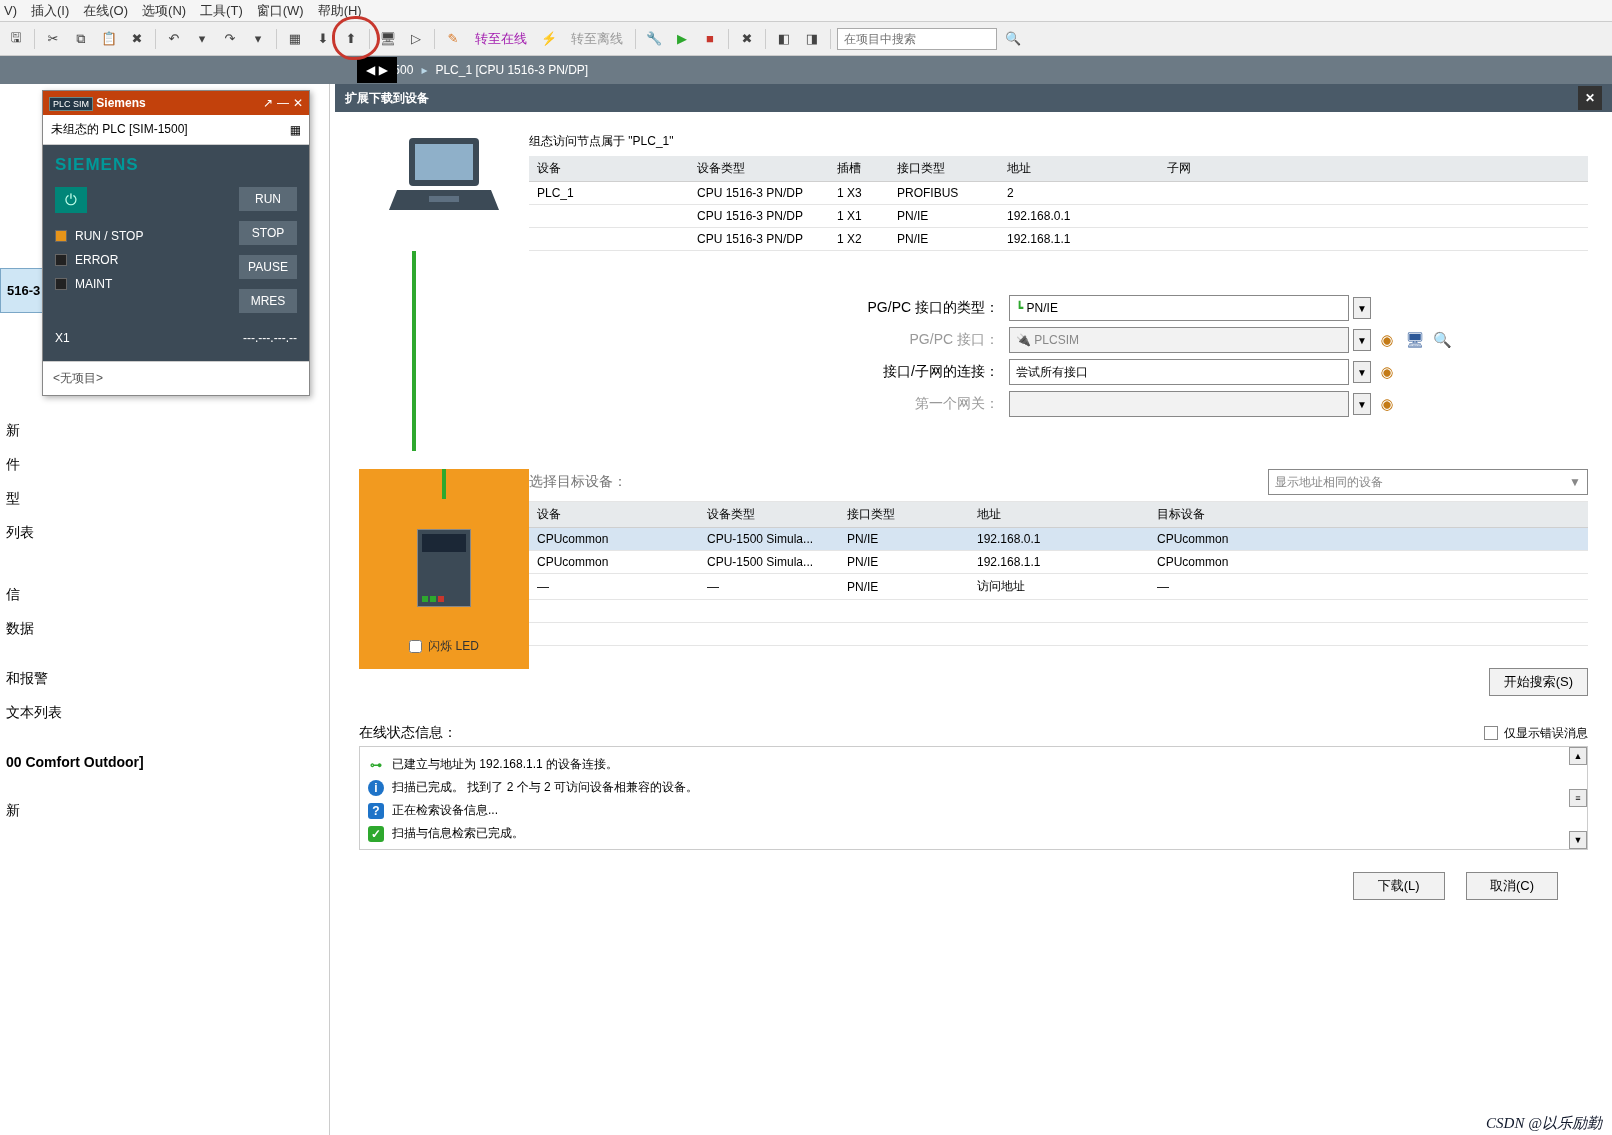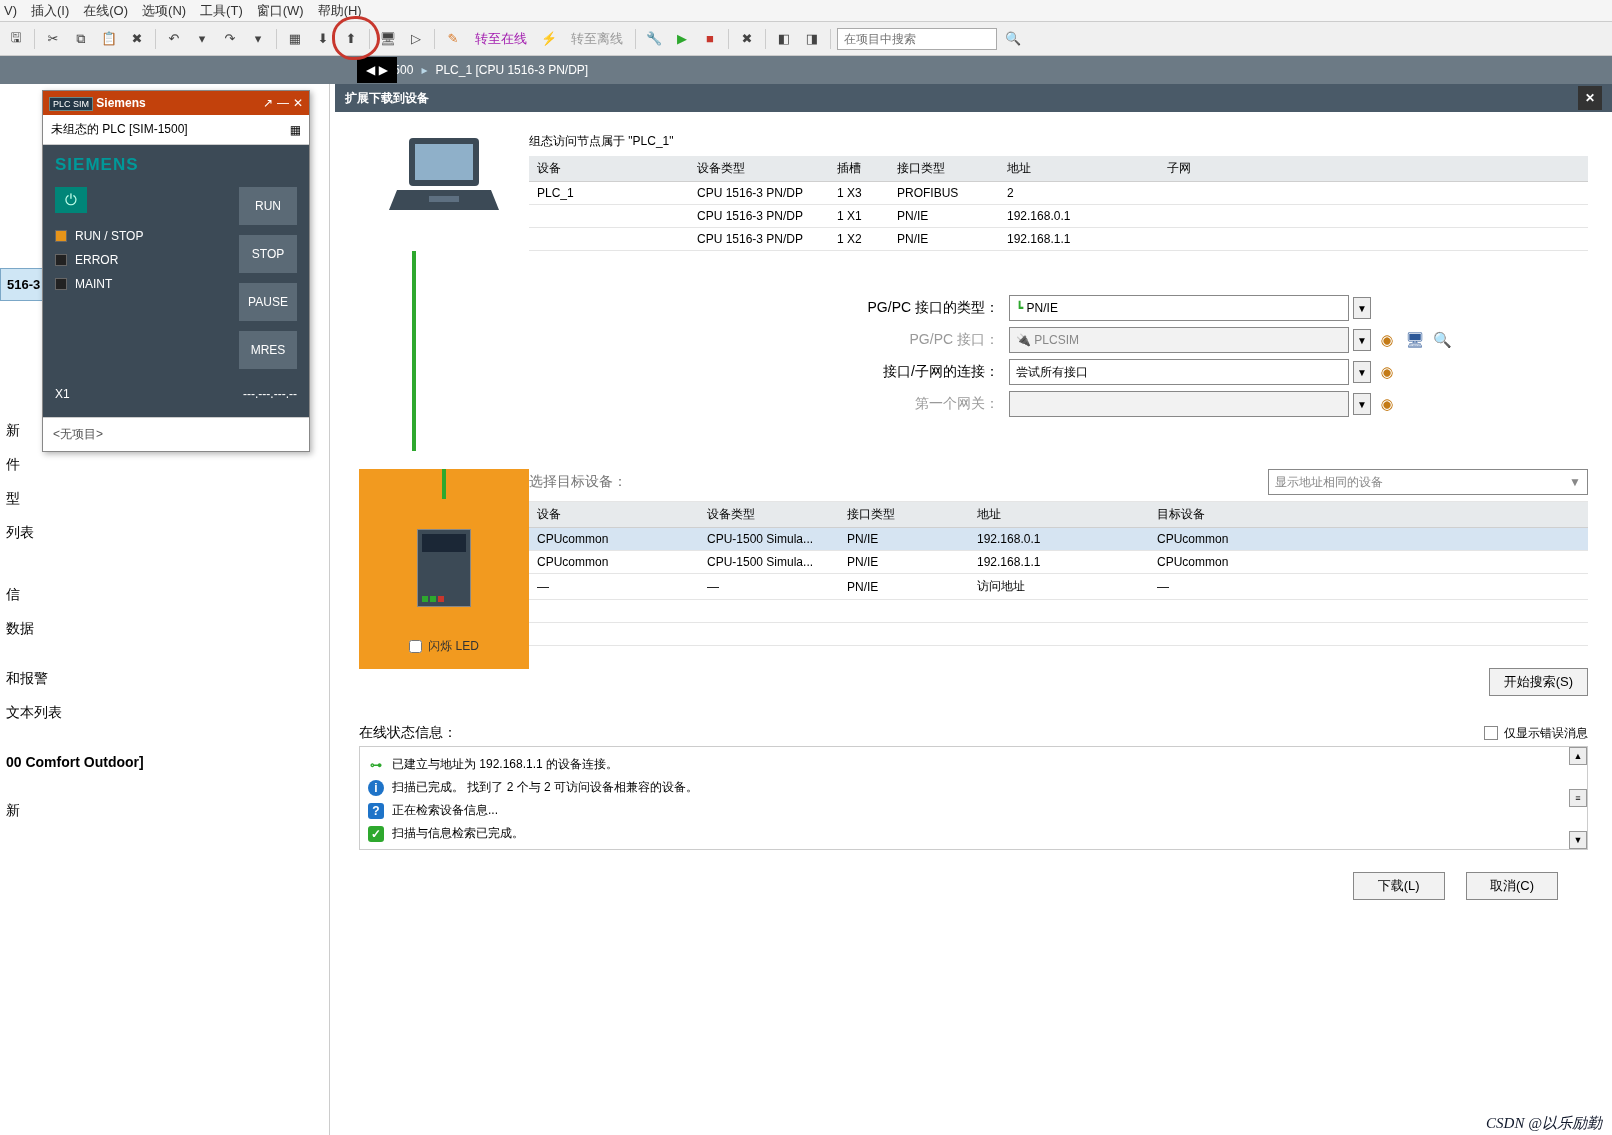--- a/index.html
+++ b/index.html
@@ -16,39 +16,39 @@
 .tb-search { width: 160px; height: 22px; border: 1px solid #aaa; padding: 0 6px; font-size: 12px; color: #aaa; }
 .red-circle { position: absolute; left: 332px; top: -6px; width: 48px; height: 44px; border: 3px solid #c8372d; border-radius: 50% 50% 55% 45% / 48% 55% 50% 50%; pointer-events: none; z-index: 60; }
 
 .breadcrumb { height: 28px; background: #6c7a85; color: #fff; display: flex; align-items: center; padding-left: 370px; font-size: 14px; }
 .breadcrumb .sep { color: #b9d6e6; margin: 0 8px; }
 .bc-arrows { position: absolute; left: 357px; top: 57px; width: 40px; height: 26px; background: #000; display: flex; align-items: center; justify-content: center; gap: 4px; color: #fff; z-index: 10; }
 
 .main { position: relative; height: calc(1135px - 84px); }
 
 .sidebar-left { position: absolute; left: 0; top: 0; width: 330px; height: 100%; border-right: 1px solid #ccc; }
-.side-label { position: absolute; left: 0; top: 184px; background: #cfe6f5; border: 1px solid #7ba7c7; padding: 8px 6px; font-size: 13px; font-weight: bold; }
+.side-label { position: absolute; left: 0; top: 184px; background: #cfe6f5; border: 1px solid #7ba7c7; padding: 14px 6px; font-size: 13px; font-weight: bold; }
 .tree-items { position: absolute; left: 0; top: 330px; width: 100%; }
 .tree-items div { padding: 8px 6px; font-size: 14px; }
 
 .plcsim-panel { position: absolute; left: 42px; top: 6px; width: 268px; border: 1px solid #888; background: #fff; z-index: 50; box-shadow: 2px 2px 6px rgba(0,0,0,0.3); }
 .plcsim-title { height: 24px; background: #c2410c; color: #fff; display: flex; align-items: center; justify-content: space-between; padding: 0 6px; font-size: 13px; }
 .plcsim-title .icons { display: flex; gap: 4px; }
 .plcsim-title .wc { cursor: pointer; font-size: 12px; }
 .plcsim-sub { height: 30px; display: flex; align-items: center; justify-content: space-between; padding: 0 8px; border-bottom: 1px solid #ccc; font-size: 13px; }
 .plcsim-body { background: #3c4a56; color: #fff; padding: 10px 12px 16px 12px; }
 .siemens-logo { color: #009999; font-weight: bold; font-size: 17px; letter-spacing: 1px; margin-bottom: 12px; }
 .plc-controls { display: flex; gap: 10px; }
 .plc-left { flex: 1; }
 .power-btn { width: 32px; height: 26px; background: #008578; color: #bfffea; display: flex; align-items: center; justify-content: center; cursor: pointer; font-size: 15px; margin-bottom: 16px; }
 .led-row { display: flex; align-items: center; gap: 8px; margin-bottom: 10px; font-size: 12px; }
 .led { width: 12px; height: 12px; background: #222; border: 1px solid #666; }
 .led.orange { background: #e69419; }
 .plc-btns { display: flex; flex-direction: column; gap: 10px; }
-.plc-btn { width: 58px; height: 38px; background: #5b6a76; color: #fff; display: flex; align-items: center; justify-content: center; cursor: pointer; font-size: 12px; }
+.plc-btn { width: 58px; height: 24px; background: #5b6a76; color: #fff; display: flex; align-items: center; justify-content: center; cursor: pointer; font-size: 12px; }
 .plcsim-x1 { display:flex; justify-content:space-between; margin-top: 18px; font-size: 12px; }
 .plcsim-foot { padding: 8px 10px; font-size: 12px; color: #555; border-top: 1px solid #ccc; }
 
 .content { position: absolute; left: 335px; top: 0; right: 0; bottom: 0; display: flex; flex-direction: column; }
 .dl-title { height: 28px; background: #4a5a68; color: #fff; display: flex; align-items: center; justify-content: space-between; padding: 0 10px; font-size: 15px; font-weight: bold; }
 .dl-close { width: 24px; height: 24px; background: #333; color: #fff; display: flex; align-items: center; justify-content: center; cursor: pointer; }
 .dl-body { flex: 1; padding: 20px 24px 10px 24px; overflow: auto; }
 
 .top-section { display: flex; gap: 0; }
 .laptop-col { width: 170px; text-align: center; }

